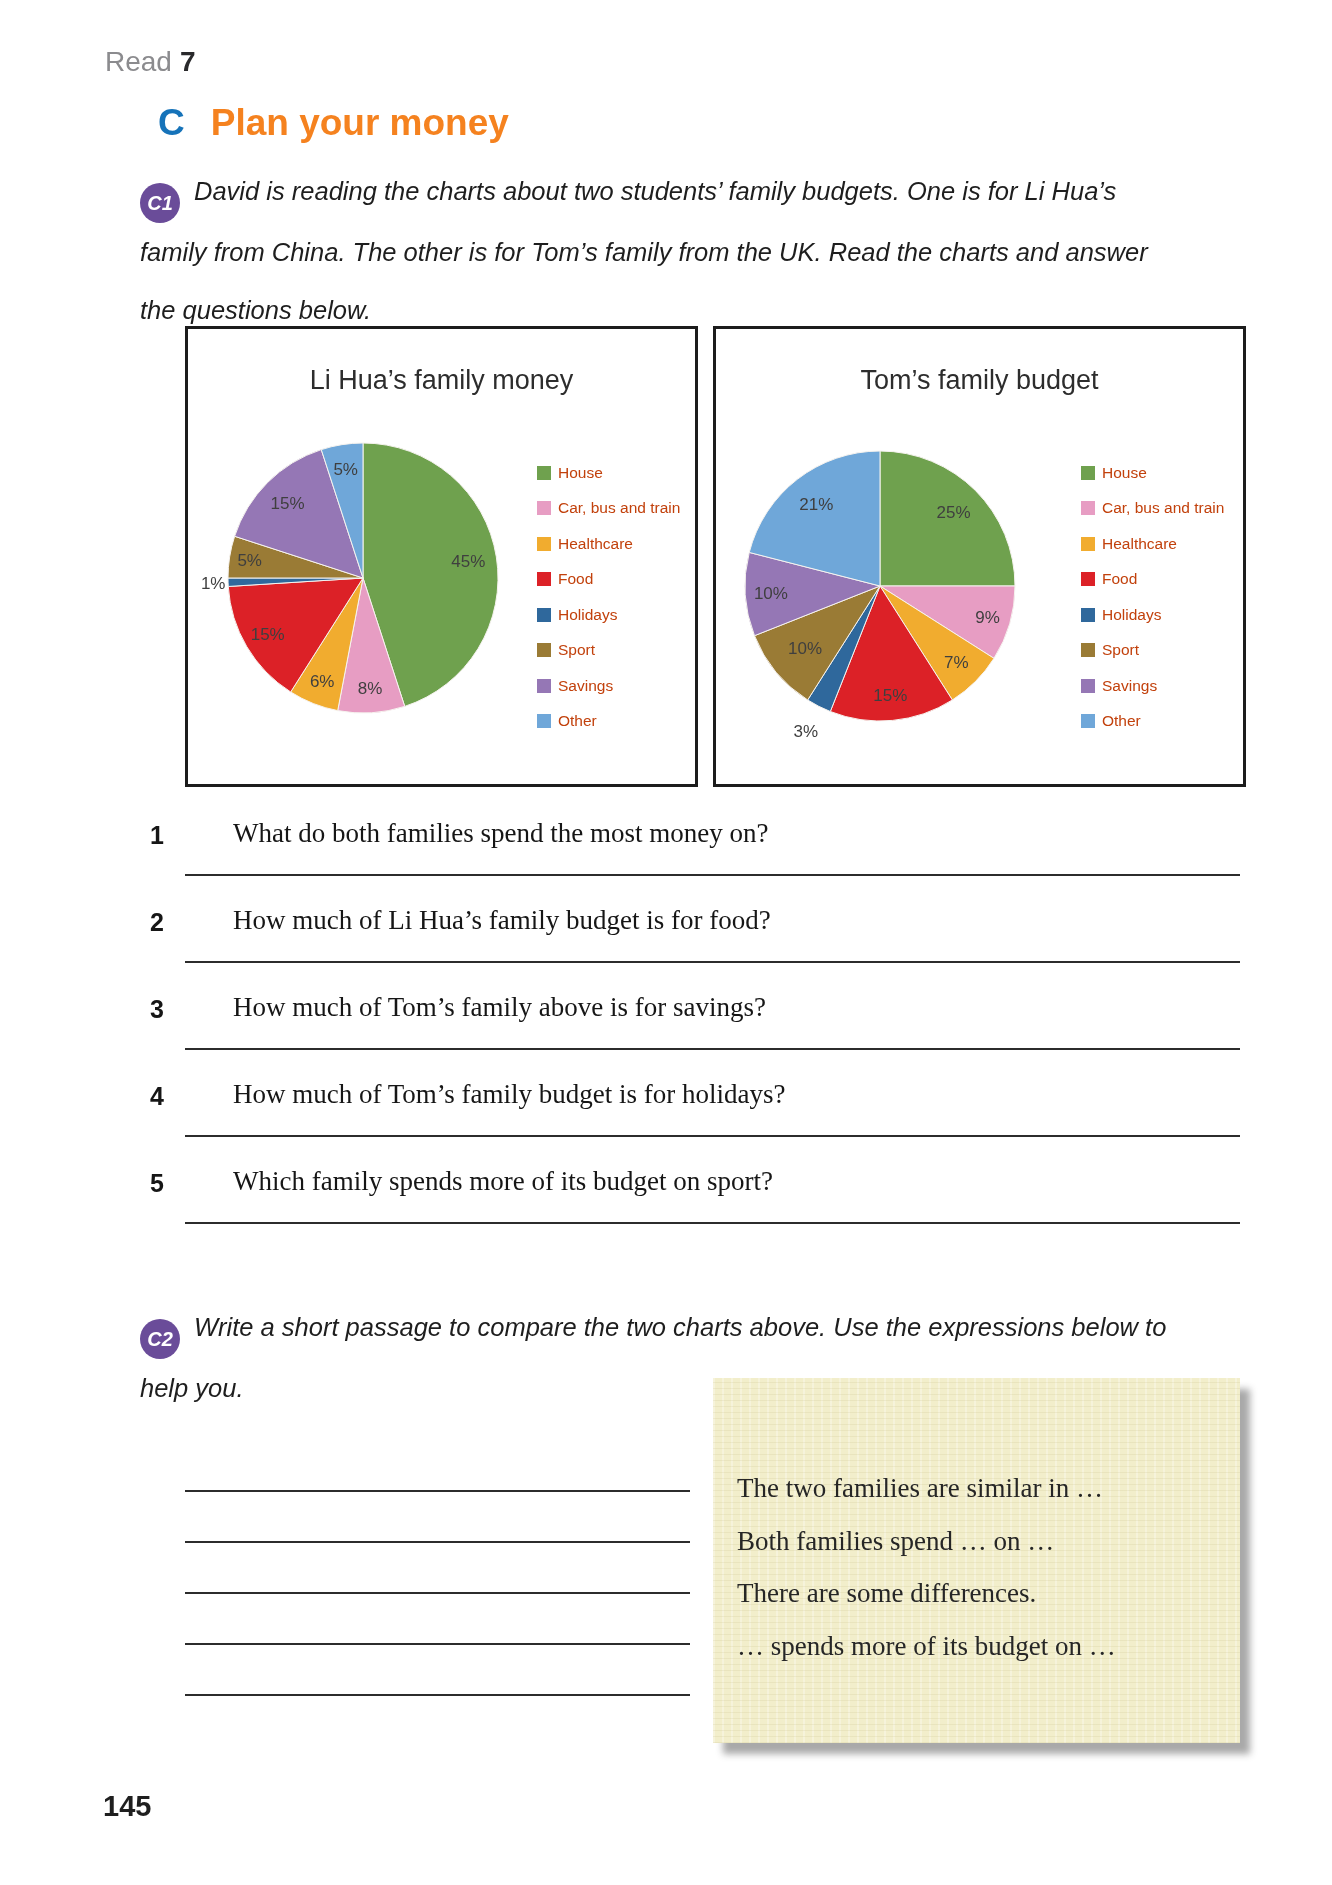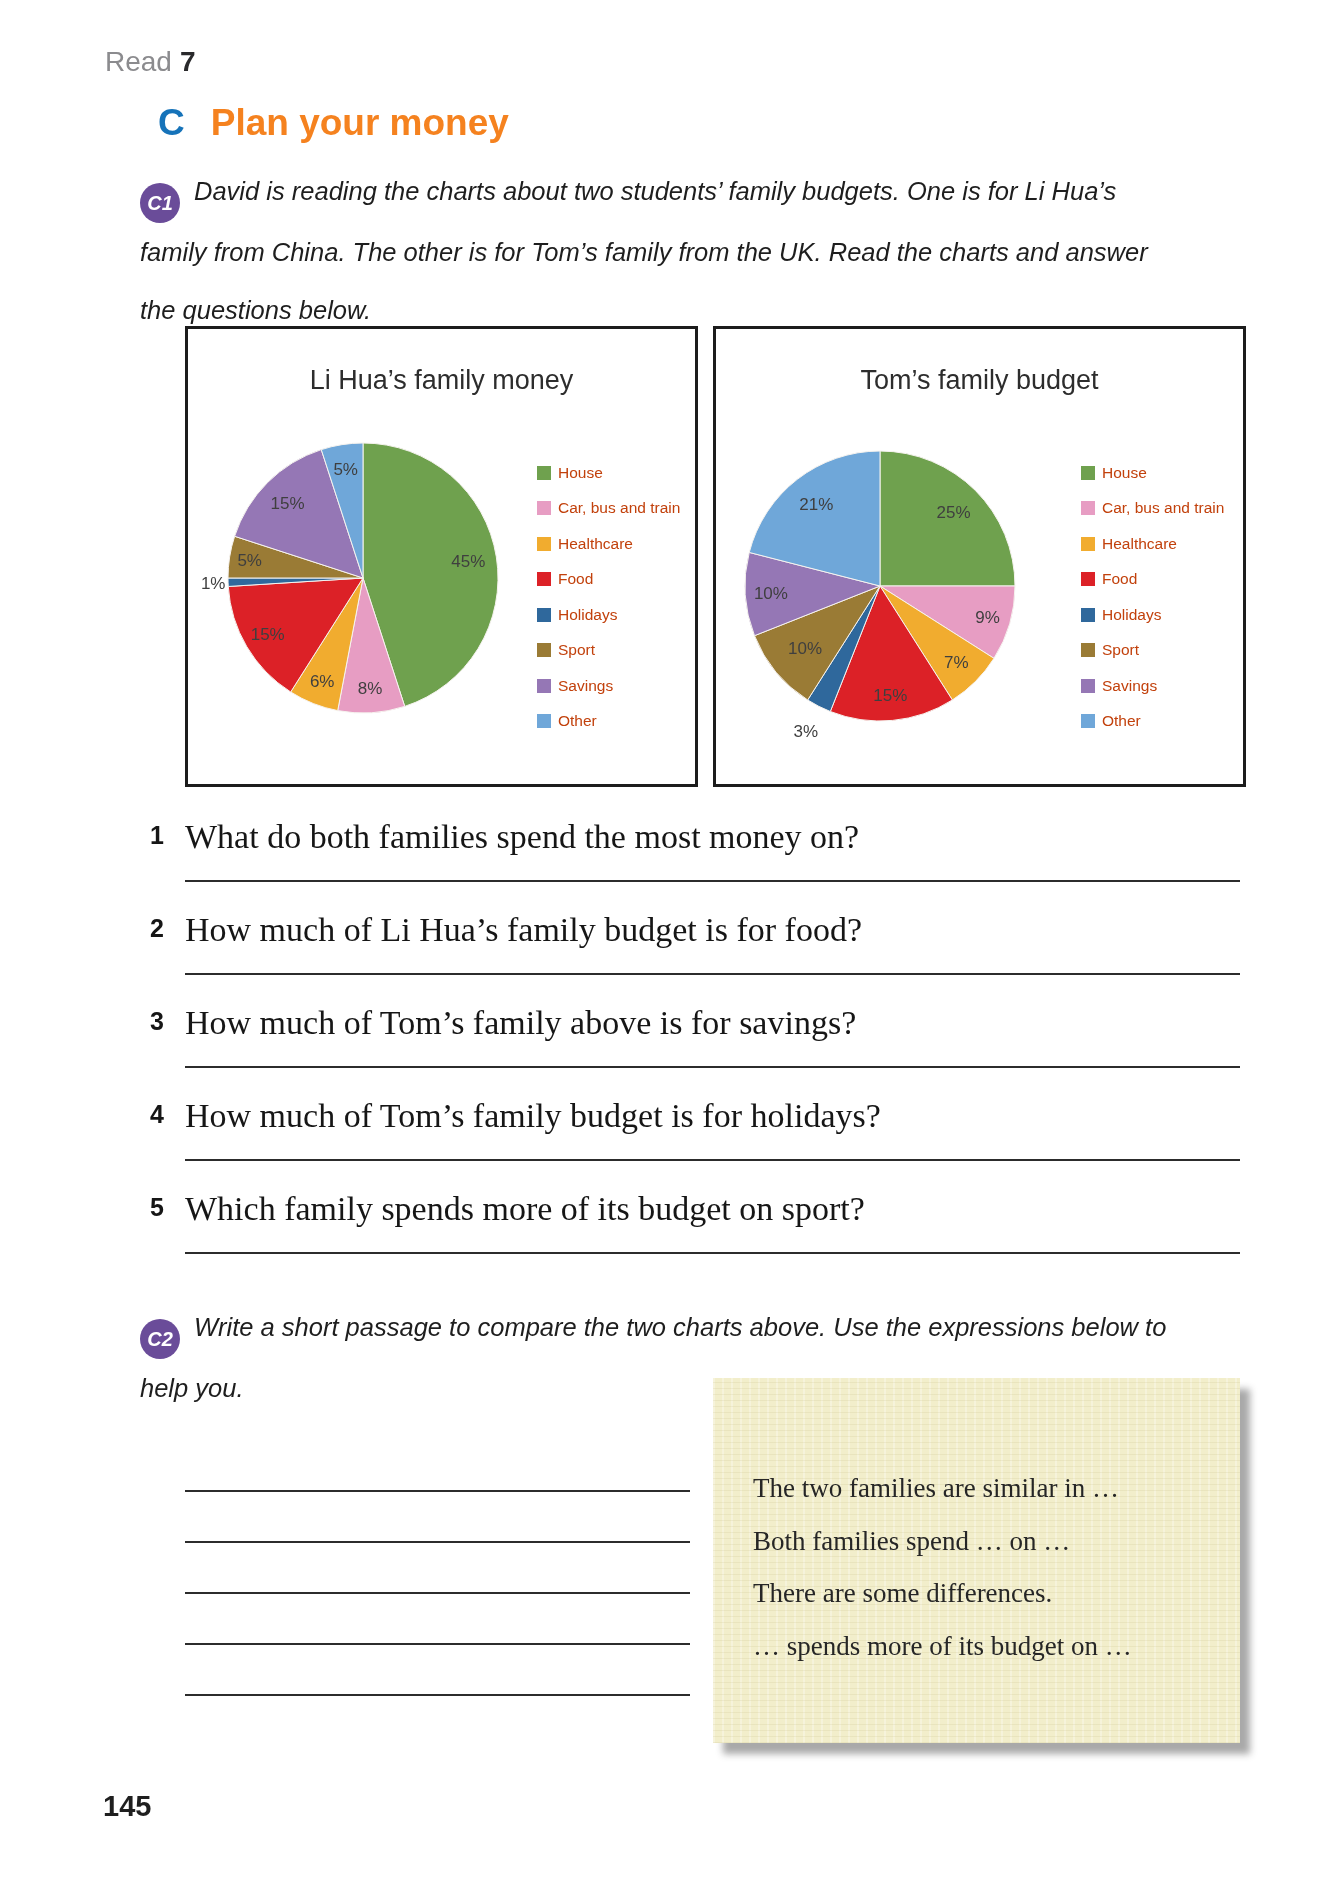--- a/index.html
+++ b/index.html
@@ -37,29 +37,29 @@
   #legend-1{left:365px;}
   .legend li{display:flex;align-items:center;height:35.5px;font-size:15.5px;
              color:#c2410c;white-space:nowrap;}
   .legend .sw{width:14px;height:14px;margin-right:7px;flex:none;}
 
   
   .questions{position:absolute;left:150px;top:818px;width:1090px;}
   .q-item{margin-bottom:29px;}
   .q-row{display:flex;align-items:flex-start;}
   .q-num{font-weight:700;font-size:25px;width:35px;flex:none;padding-top:3px;color:#161616;}
-  .q-text{font-family:"Liberation Serif",serif;font-size:34px;color:#161616;}
+  .q-text{font-family:"Liberation Serif",serif;font-size:27px;color:#161616;margin-left:48px;}
   .q-line{margin-left:35px;margin-top:24px;height:0;border-top:2px solid #2c2c2c;}
 
   
   .writing-line{position:absolute;left:185px;width:505px;height:0;border-top:2px solid #2c2c2c;}
 
   
   .note{position:absolute;left:713px;top:1378px;width:527px;height:365px;
-        box-sizing:border-box;padding:95px 18px 0 40px;
+        box-sizing:border-box;padding:95px 18px 0 24px;
         background-color:#f2eecb;
         background-image:
           repeating-linear-gradient(0deg, rgba(186,176,120,0.16) 0 1px, rgba(0,0,0,0) 1px 6px),
           repeating-linear-gradient(90deg, rgba(255,255,255,0.30) 0 2px, rgba(0,0,0,0) 2px 9px);
         box-shadow:10px 11px 7px rgba(40,40,40,0.40);}
   .note p{margin:0;height:52.5px;font-family:"Liberation Serif",serif;font-size:27px;
           color:#262626;white-space:nowrap;}
 
   .page-number{position:absolute;left:103px;top:1790px;font-size:29px;font-weight:700;color:#1f1f1f;}
 </style>

